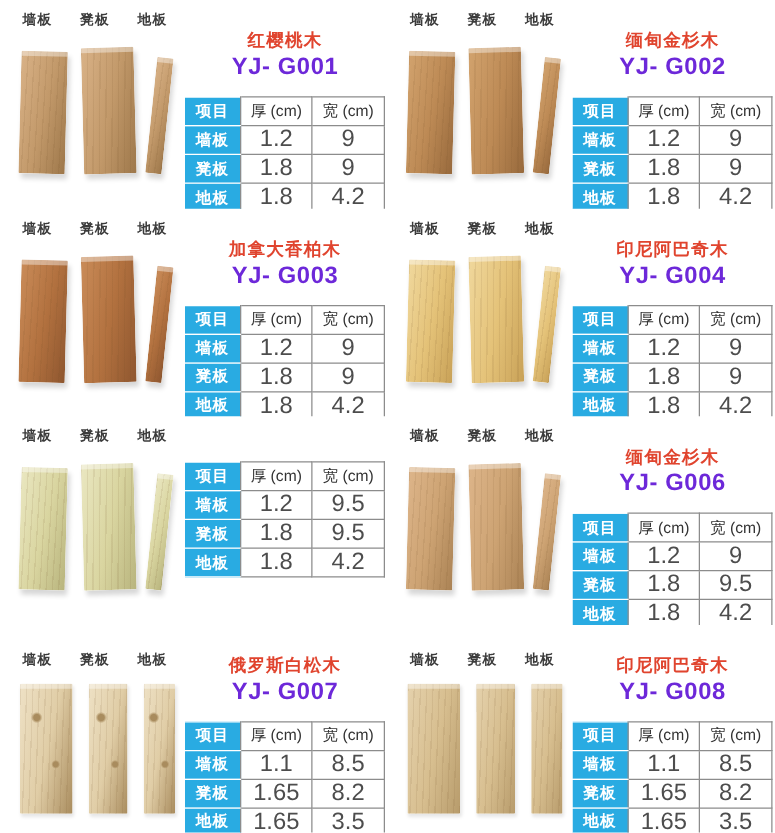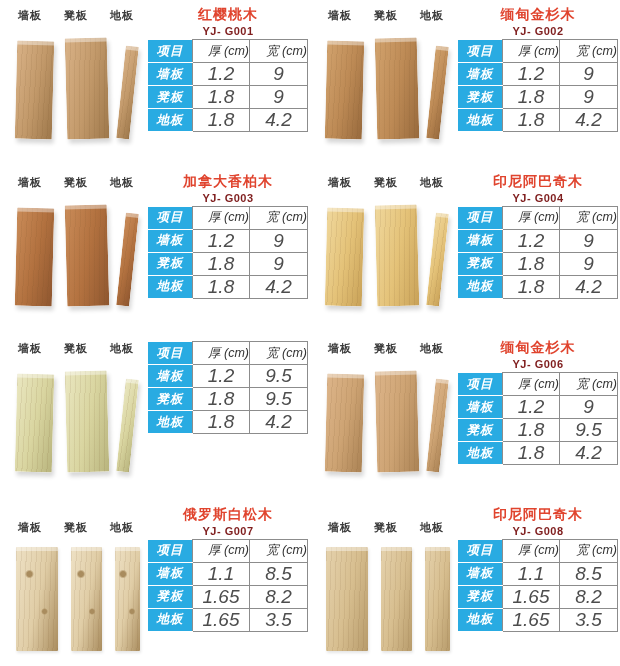--- a/index.html
+++ b/index.html
@@ -46,39 +46,39 @@
 
   .cell.knots .board {
     background-image:
       radial-gradient(circle at 32% 26%, var(--wood-dark) 0 2.5px, rgba(0,0,0,0) 4.5px),
       radial-gradient(circle at 68% 62%, var(--wood-dark) 0 2px, rgba(0,0,0,0) 3.5px),
       repeating-linear-gradient(92deg, rgba(110,75,35,0.10) 0 1px, rgba(255,255,255,0) 1px 5px),
       linear-gradient(103deg, var(--wood-light) 0%, var(--wood-base) 52%, var(--wood-dark) 100%);
   }
 
   
-  .info-area { position: absolute; left: 147px; top: 0; width: 162px; height: 100%; padding-top: 6px; text-align: center; }
+  .info-area { position: absolute; left: 147px; top: 0; width: 162px; height: 100%; padding-top: 24px; text-align: center; }
   .product-name { font-size: 14px; font-weight: bold; color: #e0442e; letter-spacing: 1px; }
-  .product-model { font-size: 11px; font-weight: bold; color: #7f1d1d; letter-spacing: 0.5px; margin-top: 1px; }
-
-  table.spec-table { border-collapse: collapse; margin-top: 2px; table-layout: fixed; font-style: italic; }
+  .product-model { font-size: 19px; font-weight: bold; color: #6d28d9; letter-spacing: 0.5px; margin-top: 1px; }
+
+  table.spec-table { border-collapse: collapse; margin-top: 12px; table-layout: fixed; }
   table.spec-table td {
     height: 23px; text-align: center; vertical-align: middle;
     border: 1px solid #8c8c8c;
     font-size: 13px; color: #4d4d4d;
     background: #ffffff;
   }
   table.spec-table col.c1 { width: 45px; }
   table.spec-table col.c2 { width: 57px; }
   table.spec-table col.c3 { width: 58px; }
   table.spec-table td.lab {
     background: #29abe2; color: #ffffff; font-weight: bold; font-size: 12.5px; letter-spacing: 1px;
     border: 1.5px solid #ffffff; border-right: 1px solid #8c8c8c;
   }
-  table.spec-table td.hdr { color: #333333; font-size: 12.5px; text-align: right; }
+  table.spec-table td.hdr { color: #333333; font-size: 12.5px; }
   table.spec-table td.num { font-size: 19px; }
 </style>
 </head>
 <body>
 
 <div class="grid">
   <section class="cell" style="--wood-light: #d9b287; --wood-base: #c2996a; --wood-dark: #9d774a;">
     <div class="photo-area">
       <div class="board-labels">
         <span class="board-label">墙板</span>

